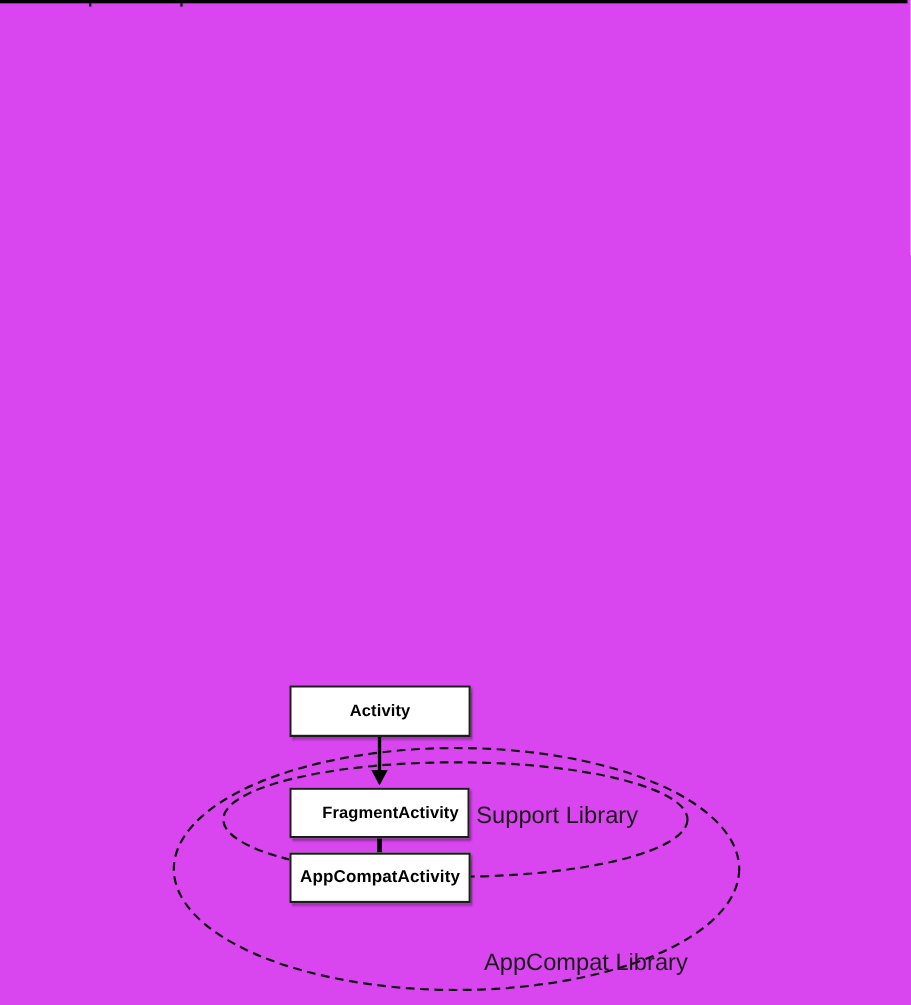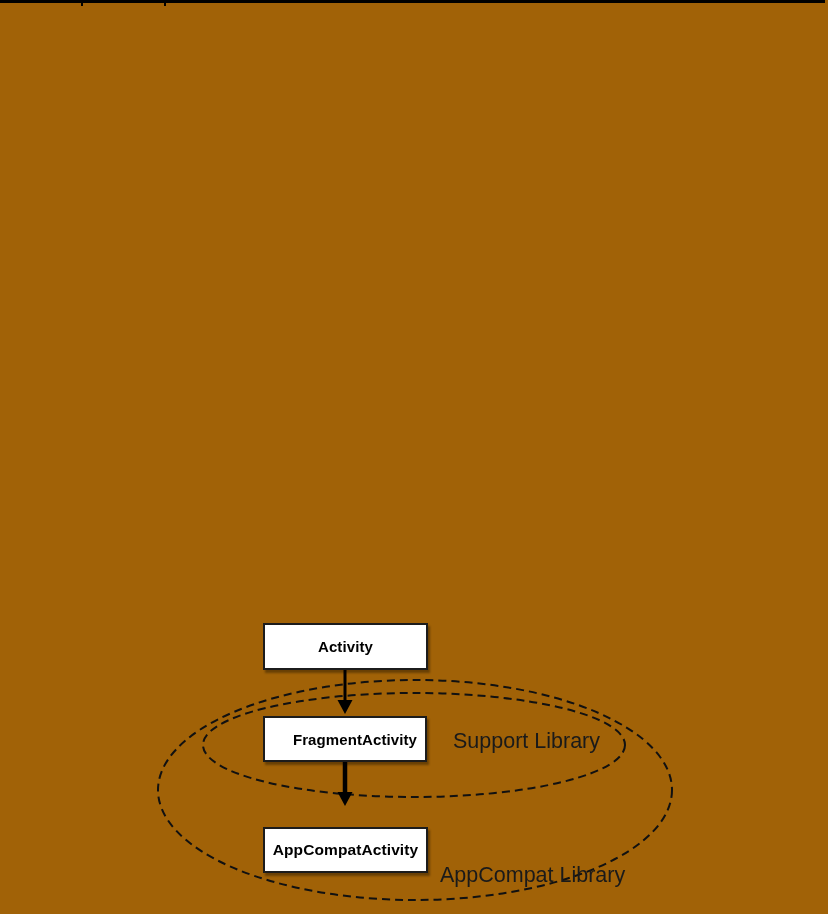--- a/index.html
+++ b/index.html
@@ -4,21 +4,21 @@
 <style>
   html, body {
     margin: 0;
     padding: 0;
     background: #ffffff;
   }
   #page {
     position: relative;
     width: 828px;
     height: 914px;
-    background: #a16207;
+    background: #d946ef;
     overflow: hidden;
     font-family: "Liberation Sans", sans-serif;
   }
 
   
   #top-rule {
     position: absolute;
     left: 0;
     top: 0;
     width: 825px;
@@ -52,31 +52,31 @@
     display: flex;
     align-items: center;
     justify-content: center;
     font-weight: bold;
     font-size: 15px;
     color: #000000;
     letter-spacing: 0.1px;
   }
   #node-activity   { left: 263px; top: 623px; width: 165px; height: 47px; }
   #node-fragment   { left: 263px; top: 716px; width: 164px; height: 46px; padding-left: 20px; }
-  #node-appcompat  { left: 263px; top: 827px; width: 165px; height: 46px; font-size: 15.5px; }
+  #node-appcompat  { left: 263px; top: 775px; width: 165px; height: 46px; font-size: 15.5px; }
 
   .group-label {
     position: absolute;
     font-size: 21.5px;
     font-weight: 400;
     color: #1a1a1a;
     white-space: nowrap;
     line-height: 24px;
   }
-  #label-support   { left: 433px; top: 729px; margin-left: 20px; }
+  #label-support   { left: 433px; top: 729px; }
   #label-appcompat { left: 440px; top: 819px; margin-top: 44px; }
 </style>
 </head>
 <body>
 
 <div id="page">
 
   <div id="top-rule">
     <div id="tick-1" class="top-rule-tick"></div>
     <div id="tick-2" class="top-rule-tick"></div>

